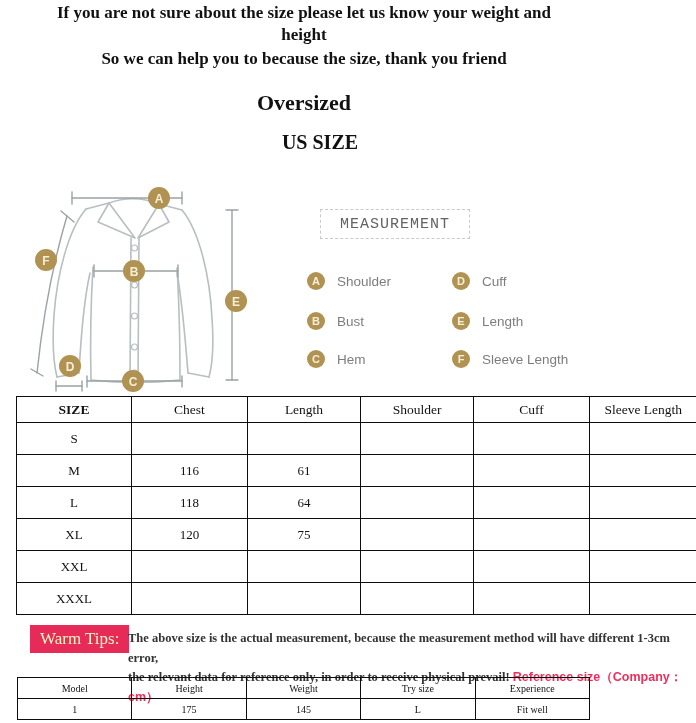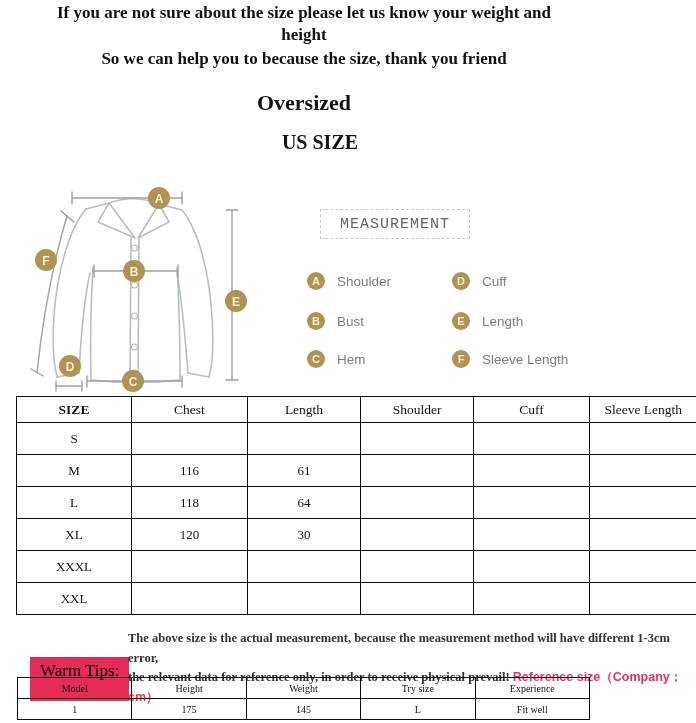--- a/index.html
+++ b/index.html
@@ -46,23 +46,23 @@
   .size-table th,.size-table td{
     border:1px solid #0d0d0d;text-align:center;vertical-align:middle;
     padding:0;font-weight:normal;overflow:hidden;
   }
   .size-table th{height:25px;}
   .size-table td{height:31px;font-size:13px;}
   .size-table th:last-child,.size-table td:last-child{border-right:none;}
   .size-table .col-size{font-weight:bold;}
   
   .tips-badge{
-    position:absolute;left:30px;top:657px;background:#e72b58;color:#000000;
+    position:absolute;left:30px;top:625px;background:#e72b58;color:#fef9c3;
     font-family:"Liberation Serif",serif;font-size:17px;
-    padding:3px 10px 20px 10px;line-height:21px;
+    padding:3px 10px 4px 10px;line-height:21px;
   }
   .tips-text{
     position:absolute;left:128px;top:629px;width:560px;margin:0;
     font-family:"Liberation Serif",serif;font-size:12.5px;font-weight:bold;
     color:#333333;line-height:19.5px;
   }
   .tips-ref{
     color:#ee2e5b;font-family:"Liberation Sans",sans-serif;
     font-size:12.5px;font-weight:bold;
   }
@@ -217,35 +217,35 @@
       <td>L</td>
       <td>118</td>
       <td>64</td>
       <td></td>
       <td></td>
       <td></td>
     </tr>
     <tr>
       <td>XL</td>
       <td>120</td>
-      <td>30</td>
+      <td>75</td>
+      <td></td>
+      <td></td>
+      <td></td>
+    </tr>
+    <tr>
+      <td>XXL</td>
+      <td></td>
+      <td></td>
       <td></td>
       <td></td>
       <td></td>
     </tr>
     <tr>
       <td>XXXL</td>
-      <td></td>
-      <td></td>
-      <td></td>
-      <td></td>
-      <td></td>
-    </tr>
-    <tr>
-      <td>XXL</td>
       <td></td>
       <td></td>
       <td></td>
       <td></td>
       <td></td>
     </tr>
   </tbody>
     </table>
 
   <div class="tips-badge">Warm Tips:</div>

